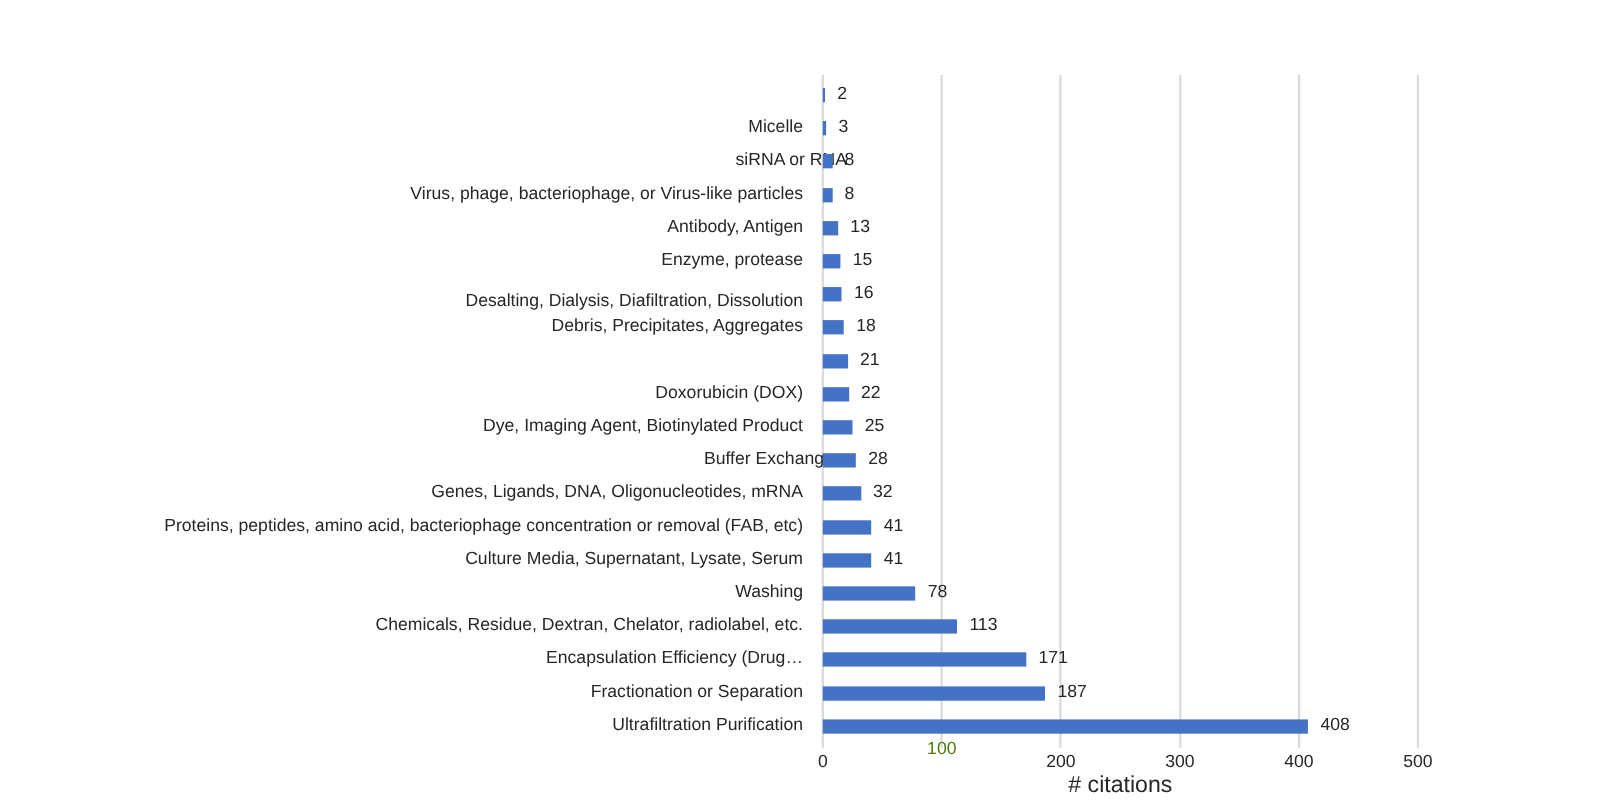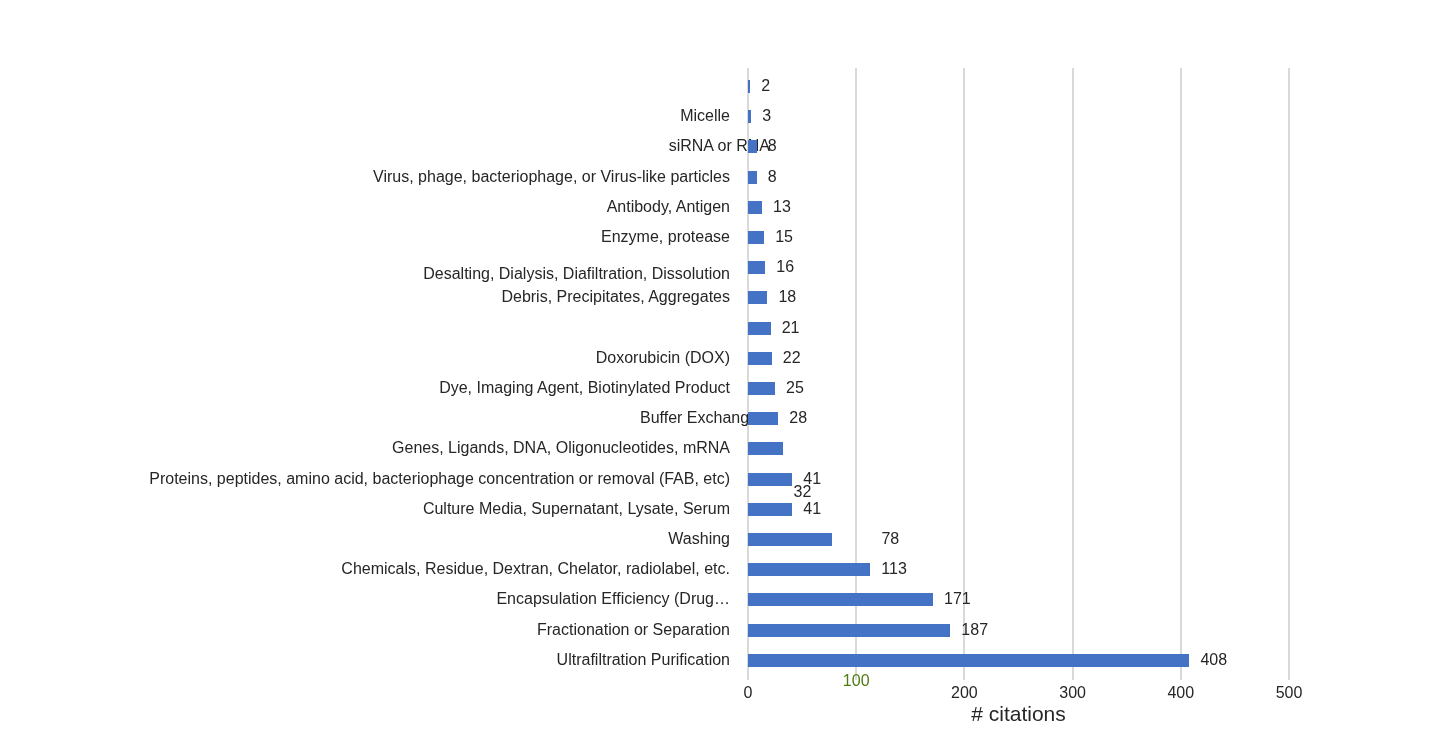--- a/index.html
+++ b/index.html
@@ -101,30 +101,30 @@
     <div class="bar" style="left: 748px; top: 351.8px; width: 23.804px; background: rgb(68, 114, 196);"></div>
     <div class="value-label" style="left: 782.804px; top: 346.8px; color: rgb(38, 38, 38);">22</div>
     <div class="category-label" style="top: 377px; width: 730px; color: rgb(38, 38, 38);">Dye, Imaging Agent, Biotinylated Product</div>
     <div class="bar" style="left: 748px; top: 382px; width: 27.05px; background: rgb(68, 114, 196);"></div>
     <div class="value-label" style="left: 786.05px; top: 377px; color: rgb(38, 38, 38);">25</div>
     <div class="category-label" style="top: 407.2px; width: 730px; color: rgb(38, 38, 38); padding-left: 28px;">Buffer Exchange</div>
     <div class="bar" style="left: 748px; top: 412.2px; width: 30.296px; background: rgb(68, 114, 196);"></div>
     <div class="value-label" style="left: 789.296px; top: 407.2px; color: rgb(38, 38, 38);">28</div>
     <div class="category-label" style="top: 437.4px; width: 730px; color: rgb(38, 38, 38);">Genes, Ligands, DNA, Oligonucleotides, mRNA</div>
     <div class="bar" style="left: 748px; top: 442.4px; width: 34.624px; background: rgb(68, 114, 196);"></div>
-    <div class="value-label" style="left: 793.624px; top: 437.4px; color: rgb(38, 38, 38); margin-top: 44px;">32</div>
+    <div class="value-label" style="left: 793.624px; top: 437.4px; color: rgb(38, 38, 38);">32</div>
     <div class="category-label" style="top: 467.6px; width: 730px; color: rgb(38, 38, 38);">Proteins, peptides, amino acid, bacteriophage concentration or removal (FAB, etc)</div>
     <div class="bar" style="left: 748px; top: 472.6px; width: 44.362px; background: rgb(68, 114, 196);"></div>
     <div class="value-label" style="left: 803.362px; top: 467.6px; color: rgb(38, 38, 38);">41</div>
     <div class="category-label" style="top: 497.8px; width: 730px; color: rgb(38, 38, 38);">Culture Media, Supernatant, Lysate, Serum</div>
     <div class="bar" style="left: 748px; top: 502.8px; width: 44.362px; background: rgb(68, 114, 196);"></div>
     <div class="value-label" style="left: 803.362px; top: 497.8px; color: rgb(38, 38, 38);">41</div>
     <div class="category-label" style="top: 528px; width: 730px; color: rgb(38, 38, 38);">Washing</div>
     <div class="bar" style="left: 748px; top: 533px; width: 84.396px; background: rgb(68, 114, 196);"></div>
-    <div class="value-label" style="left: 843.396px; top: 528px; color: rgb(38, 38, 38); margin-left: 38px;">78</div>
+    <div class="value-label" style="left: 843.396px; top: 528px; color: rgb(38, 38, 38);">78</div>
     <div class="category-label" style="top: 558.2px; width: 730px; color: rgb(38, 38, 38);">Chemicals, Residue, Dextran, Chelator, radiolabel, etc.</div>
     <div class="bar" style="left: 748px; top: 563.2px; width: 122.266px; background: rgb(68, 114, 196);"></div>
     <div class="value-label" style="left: 881.266px; top: 558.2px; color: rgb(38, 38, 38);">113</div>
     <div class="category-label" style="top: 588.4px; width: 730px; color: rgb(38, 38, 38);">Encapsulation Efficiency (Drug…</div>
     <div class="bar" style="left: 748px; top: 593.4px; width: 185.022px; background: rgb(68, 114, 196);"></div>
     <div class="value-label" style="left: 944.022px; top: 588.4px; color: rgb(38, 38, 38);">171</div>
     <div class="category-label" style="top: 618.6px; width: 730px; color: rgb(38, 38, 38);">Fractionation or Separation</div>
     <div class="bar" style="left: 748px; top: 623.6px; width: 202.334px; background: rgb(68, 114, 196);"></div>
     <div class="value-label" style="left: 961.334px; top: 618.6px; color: rgb(38, 38, 38);">187</div>
     <div class="category-label" style="top: 648.8px; width: 730px; color: rgb(38, 38, 38);">Ultrafiltration Purification</div>

